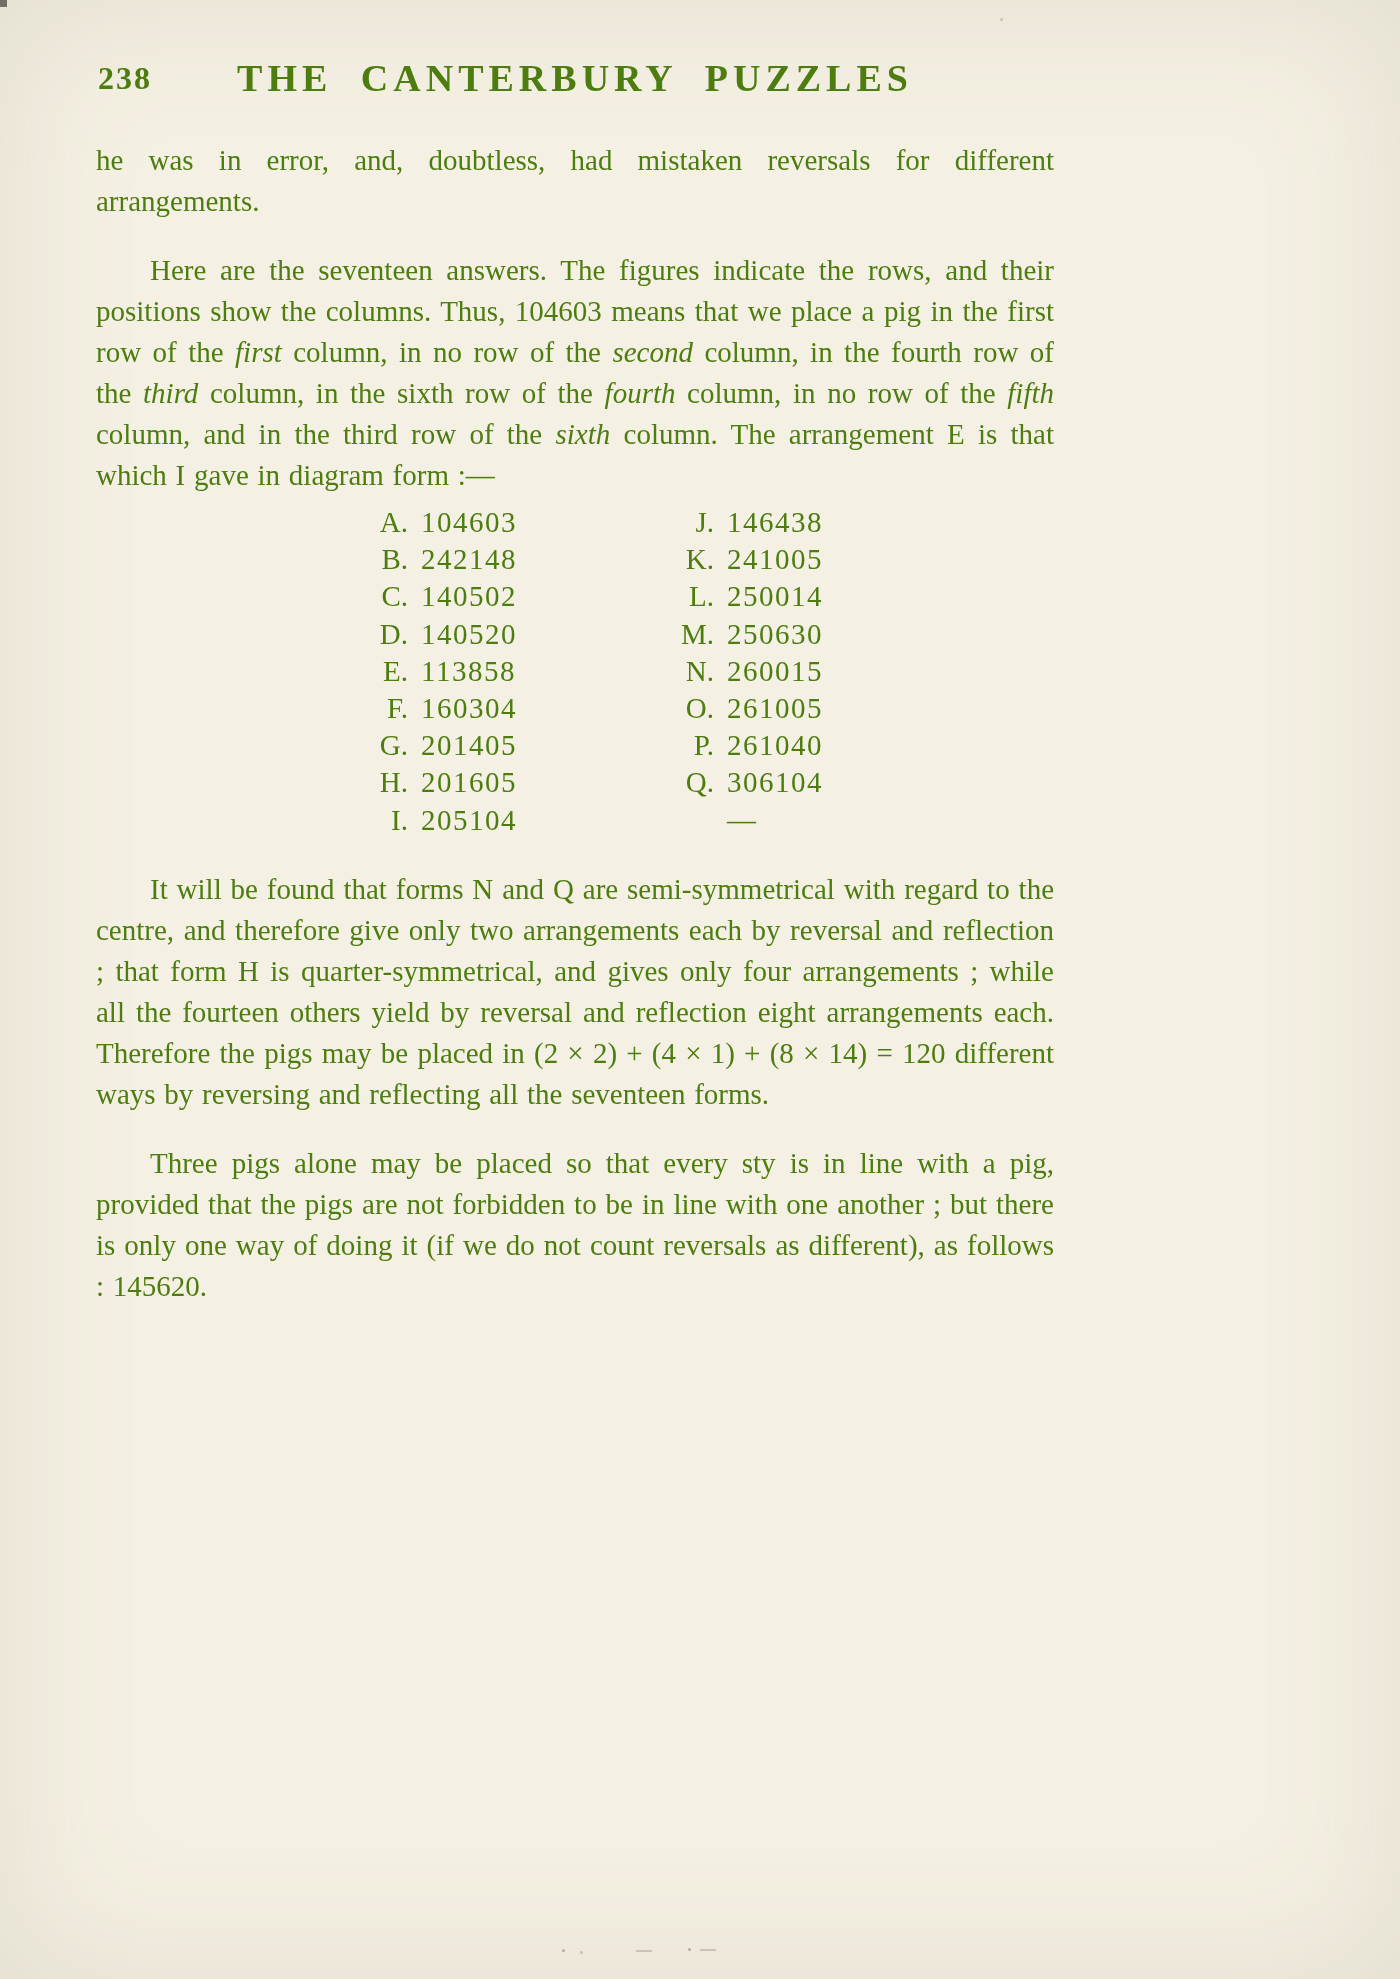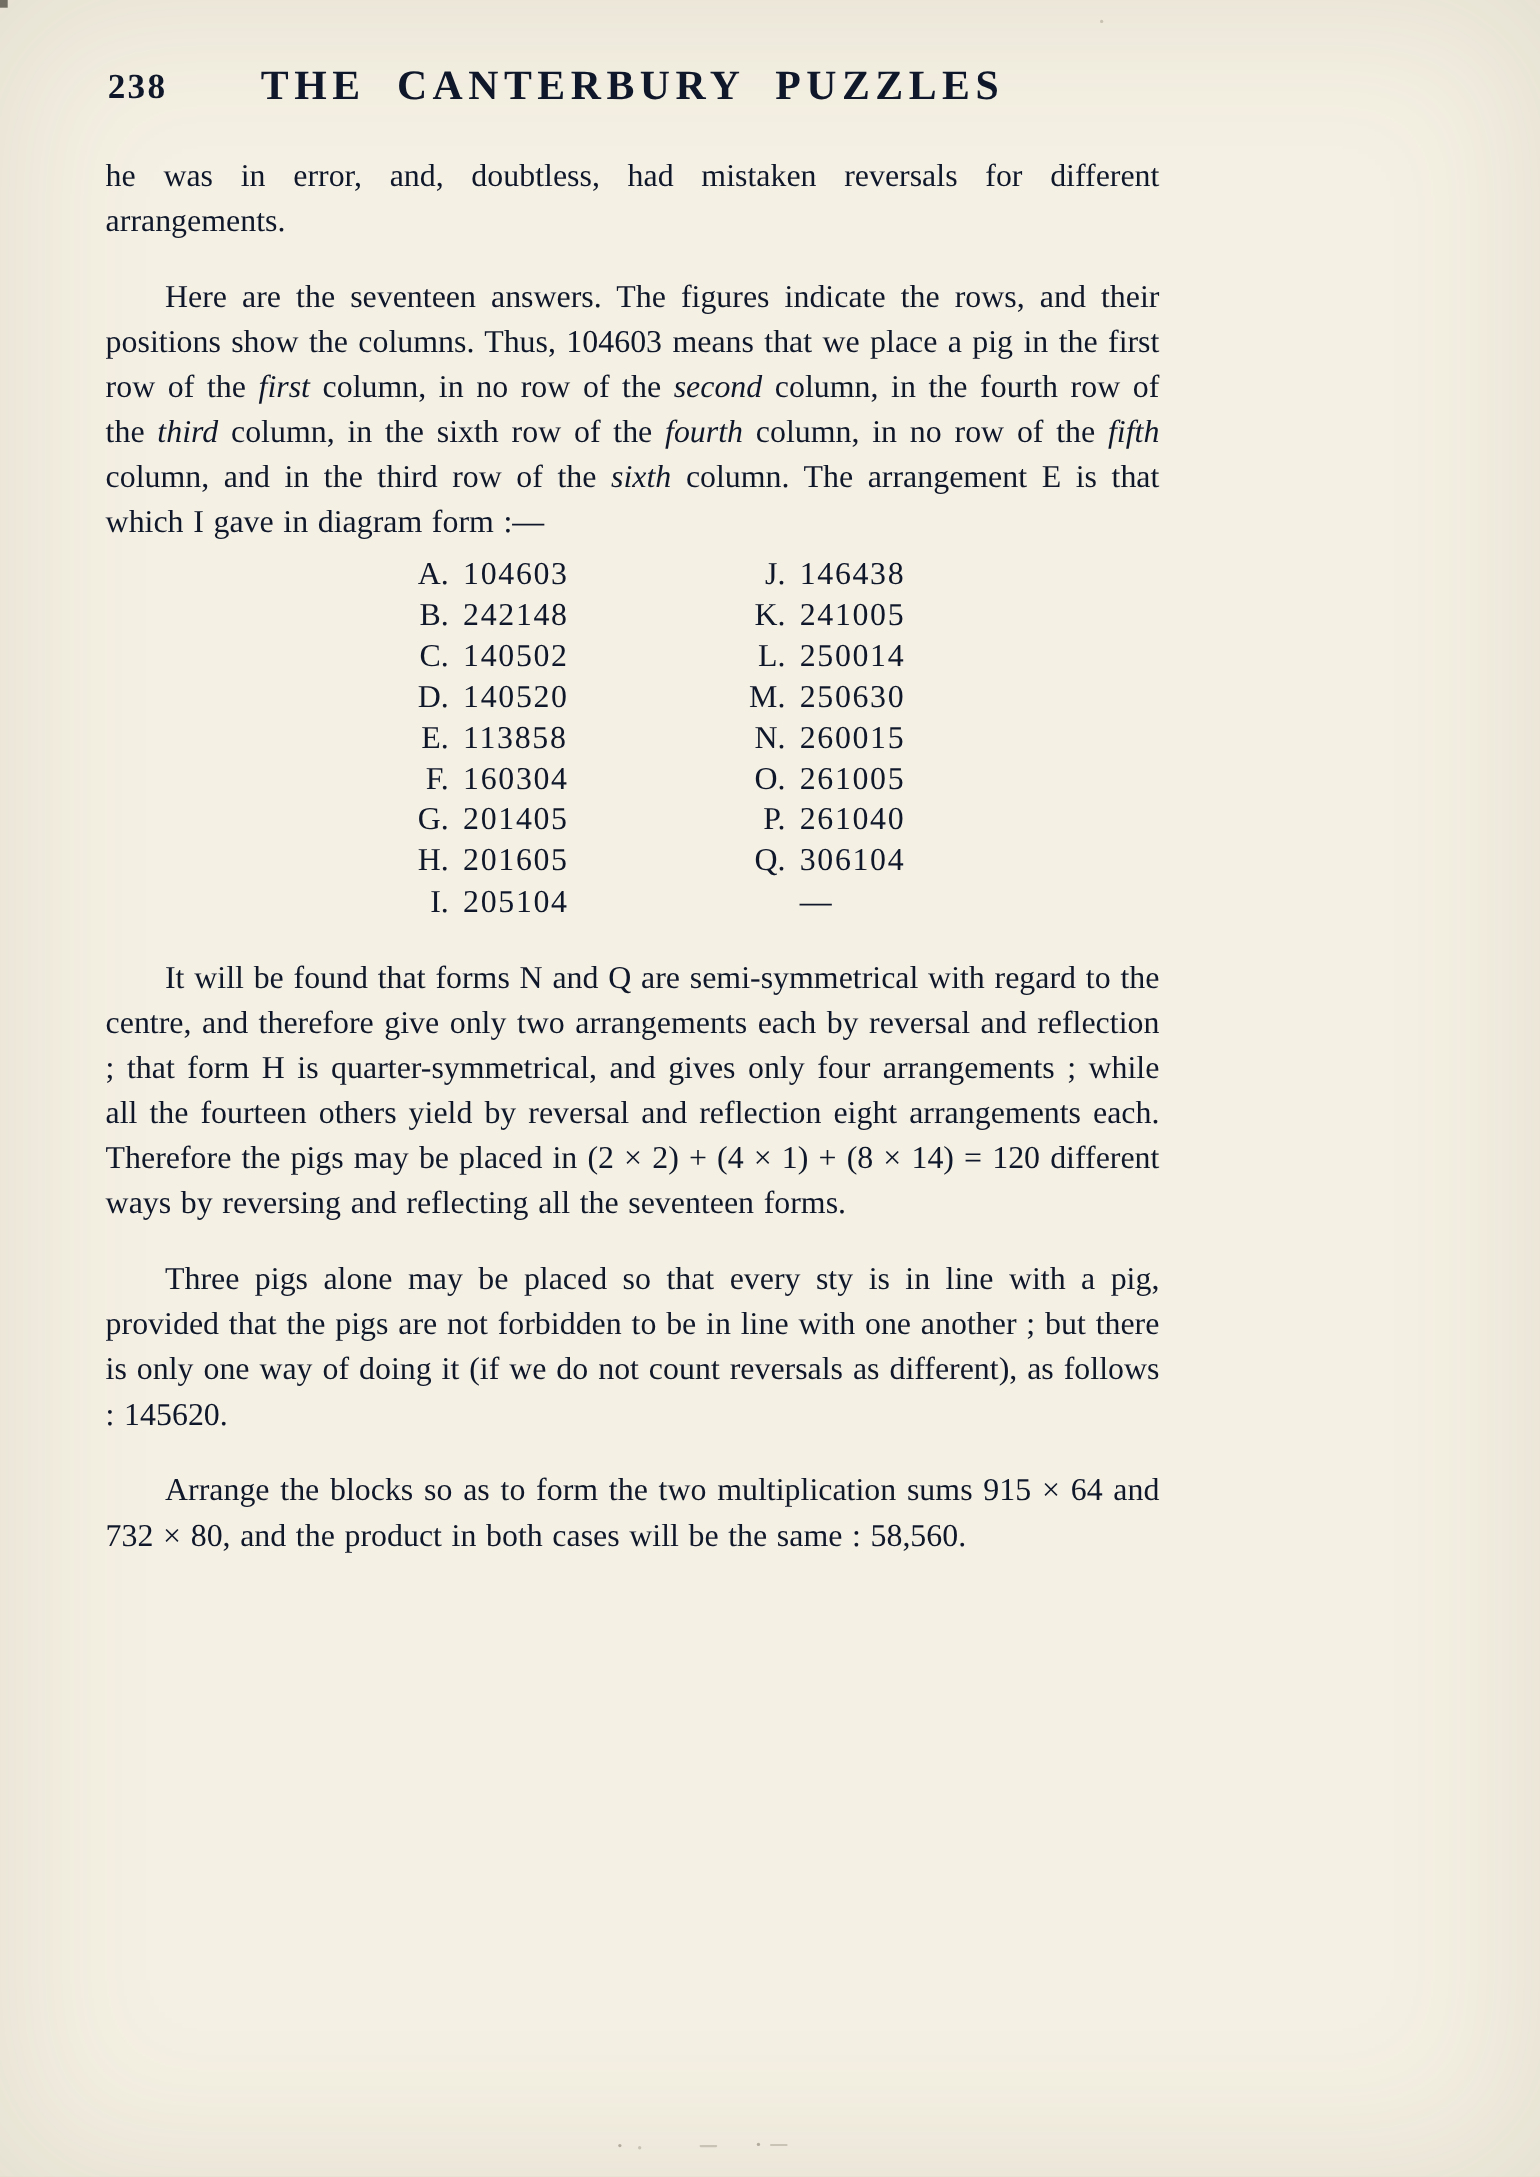--- a/index.html
+++ b/index.html
@@ -2,21 +2,21 @@
 <html><head>
 <meta charset="utf-8">
 <style>
   * { margin: 0; padding: 0; box-sizing: border-box; }
   html, body { background: #d8d3c4; }
   .page {
     position: relative;
     width: 1400px;
     height: 1979px;
     background: #f4f0e3;
-    color: #0f172a;
+    color: #4d7c0f;
     font-family: "Liberation Serif", "DejaVu Serif", serif;
     overflow: hidden;
     box-shadow: inset 0 0 150px rgba(105, 88, 60, 0.12);
   }
   .content {
     position: absolute;
     left: 96px;
     top: 50px;
     width: 958px;
   }
@@ -208,21 +208,20 @@
             <span class="answer-value">—</span>
           </div>
         </div>
     </div>
 
     <p class="para indent after-list"><span>It will be found that forms N and Q are semi-symmetrical with regard to the centre, and therefore give only two arrangements each by reversal and reflection ; that form H is quarter-symmetrical, and gives only four arrangements ; while all the fourteen others yield by reversal and reflection eight arrangements each.  Therefore the pigs may be placed in (2 × 2) + (4 × 1) + (8 × 14) = 120 different ways by reversing and reflecting all the seventeen forms.</span></p>
 
     <p class="para indent"><span>Three pigs alone may be placed so that every sty is in line with a pig, provided that the pigs are not forbidden to be in line with one another ; but there is only one way of doing it (if we do not count reversals as different), as follows : 145620.</span></p>
 
 
-    <p class="para indent"><span>Arrange the blocks so as to form the two multiplication sums 915 × 64 and 732 × 80, and the product in both cases will be the same :  58,560.</span></p>
 
   </div>
 
   <div class="corner-speck"></div>
   <div class="speck dot3" style="left:562px; top:1949px;"></div>
   <div class="speck dot3 faint" style="left:580px; top:1951px;"></div>
   <div class="speck dash faint" style="left:636px; top:1950px;"></div>
   <div class="speck dot3" style="left:688px; top:1948px;"></div>
   <div class="speck dash faint" style="left:700px; top:1949px;"></div>
   <div class="speck dot3 faint" style="left:1000px; top:18px;"></div>

